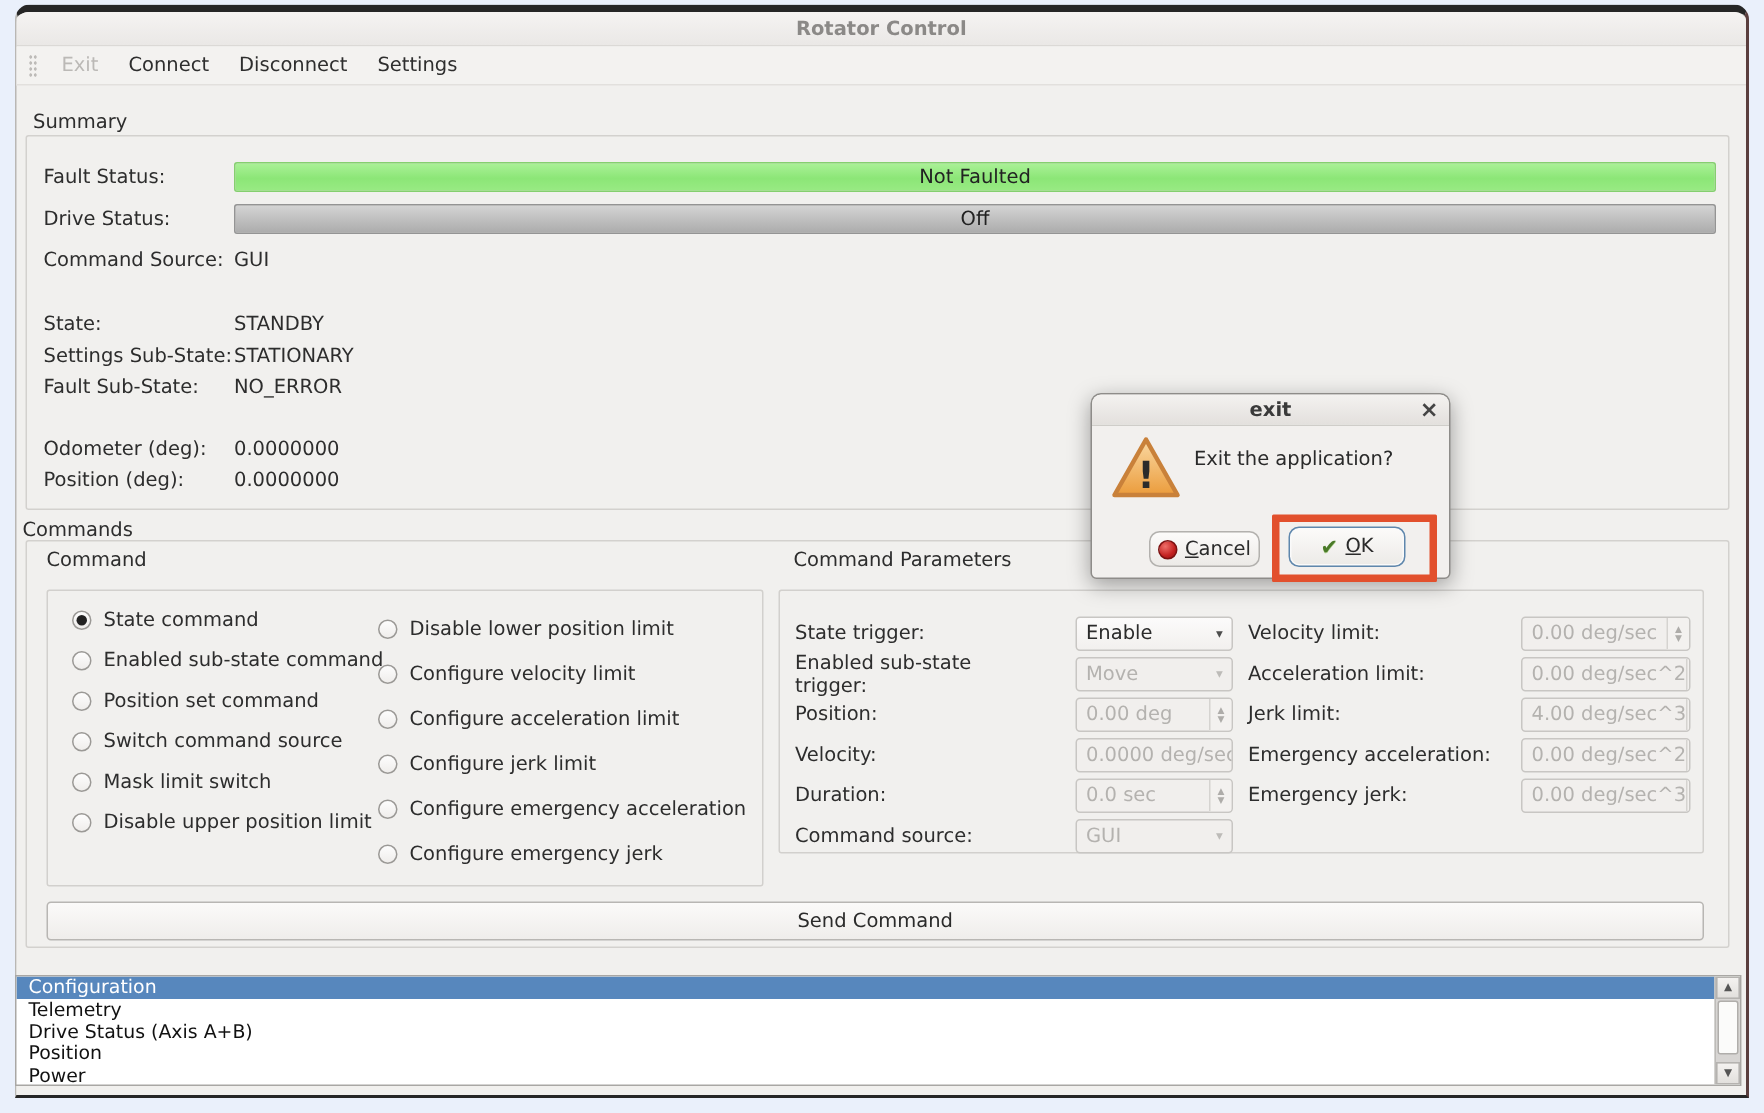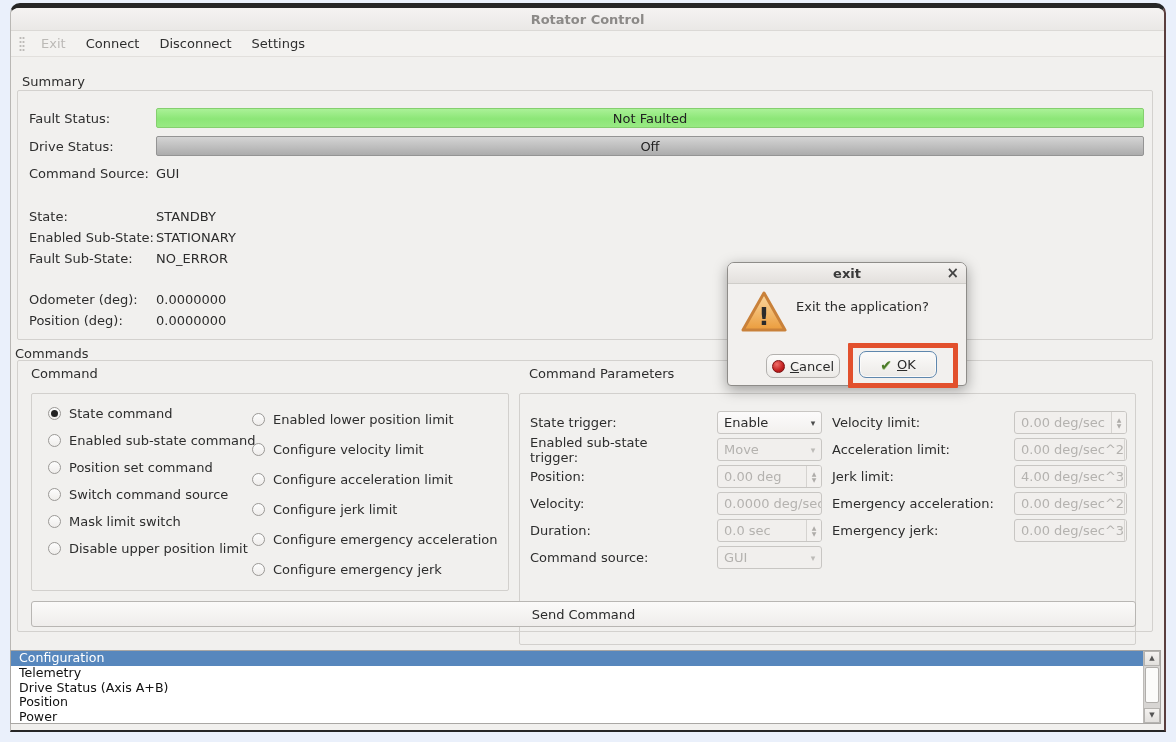--- a/index.html
+++ b/index.html
@@ -50,21 +50,21 @@
     flex:1; height:20px; display:flex; align-items:center; justify-content:center;
     border-radius:2px; color:#222;
   }
   .status-bar.green { background:linear-gradient(#aaf197,#8ce677 55%,#98ea83); border:1px solid #85cf6f; }
   .status-bar.gray  { background:linear-gradient(#d4d4d4,#acacac); border:1px solid #949494; }
 
   
   #commands-box { left:6px; top:352px; right:11px; height:272px; }
   .innerbox { position:absolute; border:1px solid #d2d0cd; border-radius:2px; }
   #command-box { left:13px; top:32px; width:478px; height:198px; }
-  #params-box  { left:501px; top:32px; width:617px; height:252px; }
+  #params-box  { left:501px; top:32px; width:617px; height:176px; }
   .sub-label { position:absolute; color:#2d2d2d; }
 
   .radio-col { position:absolute; display:flex; flex-direction:column; }
   #radio-col-left  { left:16px; top:6px; }
   #radio-col-right { left:220px; top:10px; }
   #radio-col-left  .radio-row { height:27px; }
   #radio-col-right .radio-row { height:30px; }
   .radio-row { display:flex; align-items:center; gap:8px; }
   .radio {
     width:13px; height:13px; flex:none; border-radius:50%;
@@ -209,21 +209,21 @@
     </div>
     <div class="srow" style="top:72px">
       <span class="slabel">Command Source:</span>
       <span>GUI</span>
     </div>
     <div class="srow" style="top:115px">
       <span class="slabel">State:</span>
       <span>STANDBY</span>
     </div>
     <div class="srow" style="top:136px">
-      <span class="slabel">Enabled Sub-State:</span>
+      <span class="slabel">Settings Sub-State:</span>
       <span>STATIONARY</span>
     </div>
     <div class="srow" style="top:157px">
       <span class="slabel">Fault Sub-State:</span>
       <span>NO_ERROR</span>
     </div>
     <div class="srow" style="top:198px">
       <span class="slabel">Odometer (deg):</span>
       <span>0.0000000</span>
     </div>
@@ -260,21 +260,21 @@
           <span>Mask limit switch</span>
         </div>
         <div class="radio-row">
           <span class="radio"></span>
           <span>Disable upper position limit</span>
         </div>
       </div>
       <div class="radio-col" id="radio-col-right">
         <div class="radio-row">
           <span class="radio"></span>
-          <span>Enabled lower position limit</span>
+          <span>Disable lower position limit</span>
         </div>
         <div class="radio-row">
           <span class="radio"></span>
           <span>Configure velocity limit</span>
         </div>
         <div class="radio-row">
           <span class="radio"></span>
           <span>Configure acceleration limit</span>
         </div>
         <div class="radio-row">

